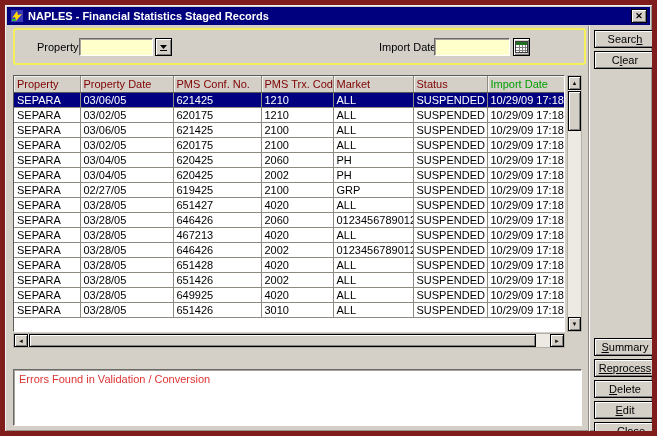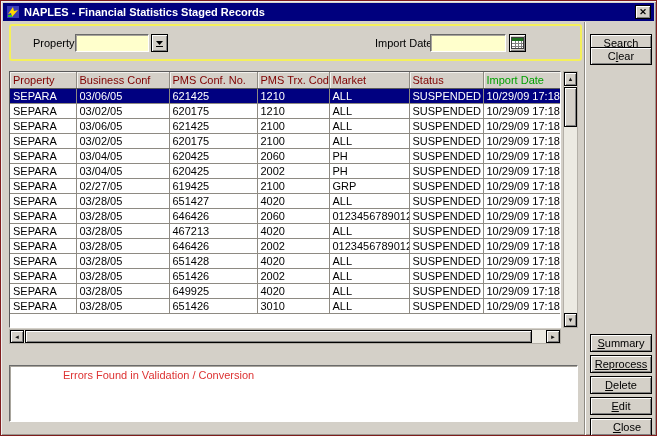--- a/index.html
+++ b/index.html
@@ -2,21 +2,21 @@
 <html><head>
 <meta charset="utf-8">
 <style>
   html,body { margin:0; padding:0; background:#808080; }
   * { box-sizing:border-box; }
   .window {
     position:relative; width:657px; height:436px;
     background:#d4d0c8;
     font-family:"Liberation Sans", sans-serif;
     font-size:11px; color:#000;
-    border:1px solid #7f1d1d;
+    border:5px solid #7f1d1d;
     box-shadow: inset 1px 1px 0 #efefef, inset -1px -1px 0 #9a968e;
     overflow:hidden;
   }
   
   .titlebar {
     position:absolute; left:2px; top:2px; right:2px; height:18px;
     background:#00007e; display:flex; align-items:center; padding:0 3px;
   }
   .app-icon { width:14px; height:14px; margin-right:4px; flex:0 0 auto; }
   .title-text { color:#ffffff; font-weight:bold; font-size:11px; white-space:nowrap; flex:1 1 auto; }
@@ -54,21 +54,21 @@
   .lov-btn { left:140px; }
   .cal-btn { left:498px; }
   
   .btn {
     position:absolute; left:589px; width:62px; height:18px;
     background:#d4d0c8; border:1px solid #000;
     box-shadow: inset 1px 1px 0 #fff, inset -1px -1px 0 #808080;
     font-family:"Liberation Sans", sans-serif; font-size:11px; color:#000;
     text-align:center; padding:0; cursor:default;
   }
-  .btn-search { top:33px; }
+  .btn-search { top:25px; }
   .btn-clear  { top:46px; }
   .btn-summary   { top:333px; }
   .btn-reprocess { top:354px;text-decoration:underline; }
   .btn-delete    { top:375px; }
   .btn-edit      { top:396px; }
   .btn-close     { top:417px;padding-left:12px; }
   
   .table-wrap {
     position:absolute; left:8px; top:70px; width:552px; height:257px;
     border:1px solid; border-color:#5a5a5a #ffffff #ffffff #5a5a5a;
@@ -129,21 +129,21 @@
     border-left:1px solid #8e8a82; border-right:1px solid #ffffff;
   }
   
   .error-box {
     position:absolute; left:8px; top:364px; width:569px; height:57px;
     background:#ffffff;
     border:1px solid; border-color:#6a6a6a #ffffff #ffffff #6a6a6a;
     box-shadow: inset 1px 1px 0 #a8a49c;
     padding:3px 5px;
   }
-  .error-text { color:#dd3333; font-size:11px;margin-left:48px; }
+  .error-text { color:#dd3333; font-size:11px; }
   u { text-decoration:underline; }
 </style>
 </head>
 <body>
 
 <div class="window">
 
   <div class="titlebar">
     <svg class="app-icon" viewBox="0 0 14 14">
       <rect width="14" height="14" fill="#000080"></rect>
@@ -181,21 +181,21 @@
   </div>
 
   <button class="btn btn-search">Searc<u>h</u></button>
   <button class="btn btn-clear">C<u>l</u>ear</button>
 
   <div class="table-wrap">
     <table class="records">
       <thead>
           <tr>
             <th style="color: rgb(127, 0, 0);">Property</th>
-            <th style="color: rgb(127, 0, 0);">Business Conf</th>
+            <th style="color: rgb(127, 0, 0);">Property Date</th>
             <th style="color: rgb(127, 0, 0);">PMS Conf. No.</th>
             <th style="color: rgb(127, 0, 0);">PMS Trx. Code</th>
             <th style="color: rgb(127, 0, 0);">Market</th>
             <th style="color: rgb(127, 0, 0);">Status</th>
             <th style="color: rgb(0, 160, 0);">Import Date</th>
           </tr>
         </thead>
       <tbody>
           <tr class="selected">
             <td>SEPARA</td>

